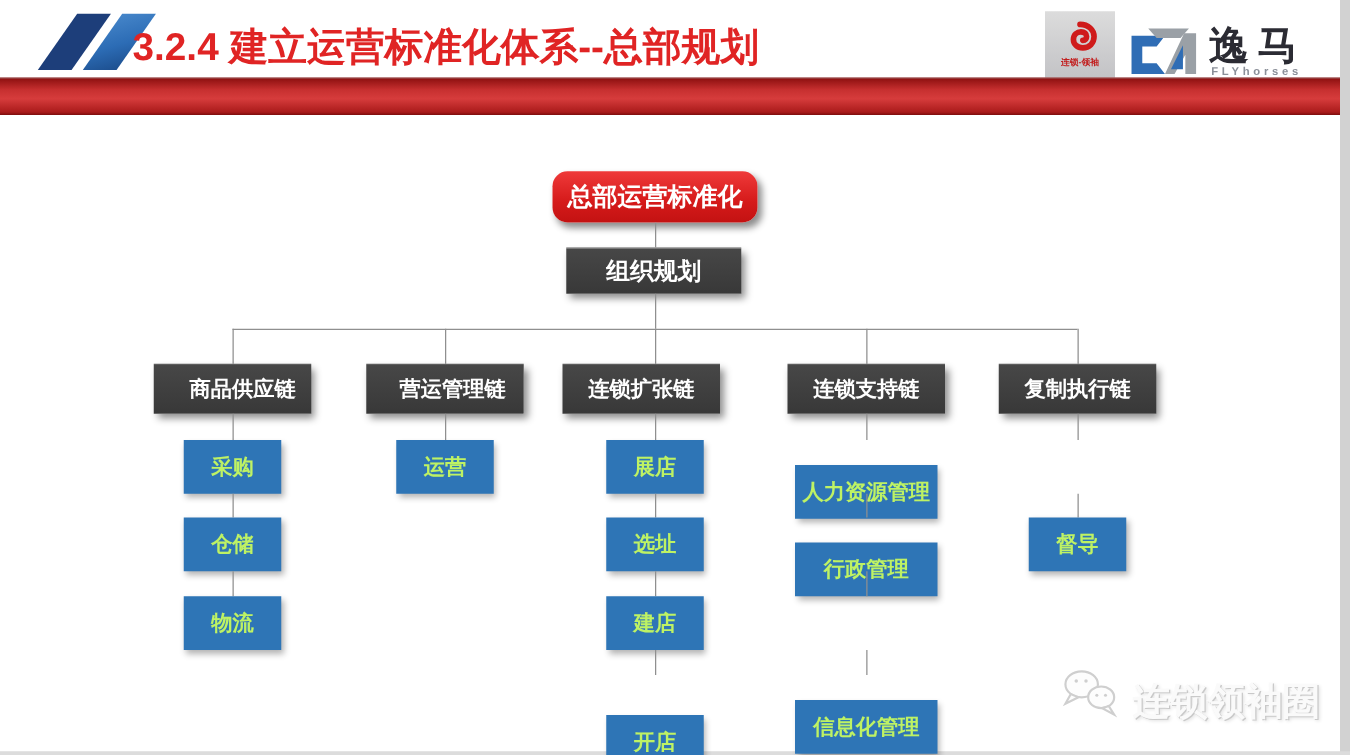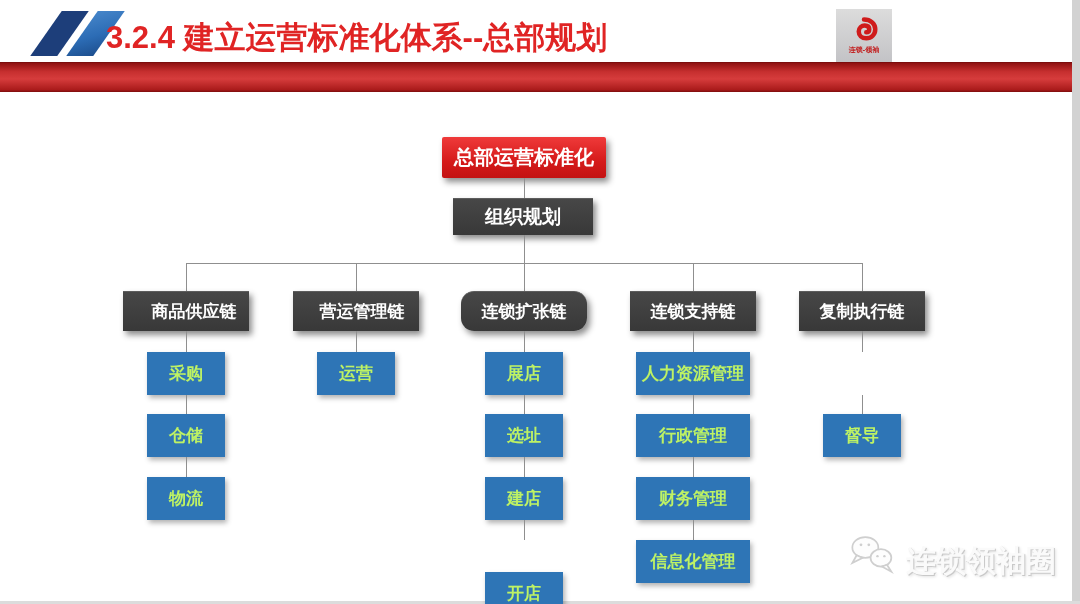--- a/index.html
+++ b/index.html
@@ -30,34 +30,34 @@
                 background:linear-gradient(180deg,#8f1111 0%,#c62f2f 30%,#d63c3c 55%,#aa1b1b 92%,#7c0d0d 100%);
                 border-top:1px solid #7c0d0d; }
 
   
   .edge-right  { position:absolute; left:1072px; top:0; width:8px; height:604px; background:#d2d2d2; }
   .edge-bottom { position:absolute; left:0; top:601px; width:1080px; height:3px; background:#dcdcdc; }
 
   
   .node-root { position:absolute; left:442px; top:137px; width:164px; height:41px;
                background:linear-gradient(180deg,#ef3a3a 0%,#d51a1a 60%,#c31212 100%);
-               border-radius:2px; color:#ffffff; font-size:20px; font-weight:700;
+               border-radius:12px; color:#ffffff; font-size:20px; font-weight:700;
                display:flex; align-items:center; justify-content:center;
                box-shadow:3px 4px 6px rgba(0,0,0,0.45); }
   .box-dark { position:absolute; background:linear-gradient(180deg,#474747,#383838);
               border-top:1px solid #5d5d5d; color:#ffffff; font-weight:700;
               display:flex; align-items:center; justify-content:center;
               box-shadow:3px 4px 6px rgba(0,0,0,0.45); }
   .node-l2  { left:453px; top:198px; width:140px; height:37px; font-size:19px; }
   .node-branch { top:291px; width:126px; height:40px; font-size:17px; }
   .box-blue { position:absolute; width:78px; height:43px; background:#2e75b6;
               color:#bef264; font-size:17px; font-weight:700;
               display:flex; align-items:center; justify-content:center;
               box-shadow:2px 3px 5px rgba(0,0,0,0.3); }
-  .wide { width:114px; }
+  .wide { width:114px;margin-top:20px; }
 
   
   .vline { position:absolute; width:1px; background:#8f8f8f; }
   .hline { position:absolute; height:1px; background:#8f8f8f; }
 
   
   .watermark { position:absolute; left:848px; top:533px; width:220px; height:56px; }
   .wm-text { position:absolute; left:58px; top:8px; font-size:30px; font-weight:700;
              color:#fafafa; white-space:nowrap;
              text-shadow:1px 1px 0 #c9c9c9, 2px 2px 3px #e2e2e2; }
@@ -71,40 +71,50 @@
   <div class="slash slash-2"></div>
   <div class="page-title">3.2.4 建立运营标准化体系--总部规划</div>
 
   <div class="badge-logo">
     <svg width="30" height="28" viewBox="0 0 40 36">
       <path d="M20 4c9 0 15 6 15 13 0 7-5 12-12 12-6 0-10-4-10-9 0-5 4-8 8-8 4 0 6 2 6 5 0 2-1 4-4 4" fill="none" stroke="#cf1b1b" stroke-width="6" stroke-linecap="round"></path>
     </svg>
     <div class="badge-caption">连锁-领袖</div>
   </div>
 
+  <div class="brand-logo">
+    <svg class="brand-mark" width="62" height="44" viewBox="0 0 64 46">
+      <polygon points="4,10 32,10 25,19 13,19 13,33 25,33 32,42 4,42" fill="#2f6db5"></polygon>
+      <polygon points="18,4 52,4 45,12 25,12" fill="#9aa0a6"></polygon>
+      <polygon points="32,42 48,8 58,8 58,42 49,42 49,26 40,42" fill="#9aa0a6"></polygon>
+      <polygon points="37,38 47,18 47,38" fill="#2f6db5"></polygon>
+    </svg>
+    <div class="brand-name">逸马</div>
+    <div class="brand-sub">FLYhorses</div>
+  </div>
 
   <div class="red-banner"></div>
   <div class="edge-right"></div>
   <div class="edge-bottom"></div>
 
   <div class="node-root">总部运营标准化</div>
   <div class="box-dark node-l2">组织规划</div>
 
   <div class="vline" style="left:524px; top:178px; height:20px;"></div>
   <div class="vline" style="left:524px; top:235px; height:28px;"></div>
   <div class="hline" style="left:186px; top:263px; width:676px;"></div>
   <div class="vline" style="left:186px; top:263px; height:28px;"></div>
   <div class="vline" style="left:356px; top:263px; height:28px;"></div>
   <div class="vline" style="left:524px; top:263px; height:28px;"></div>
   <div class="vline" style="left:693px; top:263px; height:28px;"></div>
   <div class="vline" style="left:862px; top:263px; height:28px;"></div>
 
   <div class="box-dark node-branch" style="left:123px;padding-left:16px;">商品供应链</div>
   <div class="box-dark node-branch" style="left:293px;padding-left:12px;">营运管理链</div>
-  <div class="box-dark node-branch" style="left:461px;border-radius:13px;">连锁扩张链</div>
+  <div class="box-dark node-branch" style="left:450px;">连锁扩张链</div>
   <div class="box-dark node-branch" style="left:799px;">复制执行链</div>
   <div class="box-dark node-branch" style="left:630px;">连锁支持链</div>
 
   <div class="vline" style="left:186px; top:331px; height:21px;"></div>
   <div class="vline" style="left:356px; top:331px; height:21px;"></div>
   <div class="vline" style="left:524px; top:331px; height:21px;"></div>
   <div class="vline" style="left:693px; top:331px; height:21px;"></div>
   <div class="vline" style="left:862px; top:331px; height:21px;"></div>
 
   <div class="box-blue" style="left:147px; top:352px;">采购</div>
@@ -120,21 +130,20 @@
   <div class="box-blue" style="left:485px; top:414px;">选址</div>
   <div class="vline" style="left:524px; top:457px; height:20px;"></div>
   <div class="box-blue" style="left:485px; top:477px;">建店</div>
   <div class="vline" style="left:524px; top:520px; height:20px;"></div>
   <div class="box-blue" style="left:485px; top:540px;margin-top:32px;">开店</div>
 
   <div class="box-blue wide" style="left:636px; top:352px;">人力资源管理</div>
   <div class="vline" style="left:693px; top:395px; height:19px;"></div>
   <div class="box-blue wide" style="left:636px; top:414px;">行政管理</div>
   <div class="vline" style="left:693px; top:457px; height:20px;"></div>
-  <div class="box-blue wide" style="left:636px; top:477px;">财务管理</div>
   <div class="vline" style="left:693px; top:520px; height:20px;"></div>
   <div class="box-blue wide" style="left:636px; top:540px;">信息化管理</div>
 
   <div class="vline" style="left:862px; top:395px; height:19px;"></div>
   <div class="box-blue" style="left:823px; top:414px;">督导</div>
 
   <div class="watermark">
     <svg width="52" height="48" viewBox="0 0 60 54">
       <g fill="#fdfdfd" stroke="#cfcfcf" stroke-width="2">
         <ellipse cx="20" cy="16" rx="15" ry="12"></ellipse>

